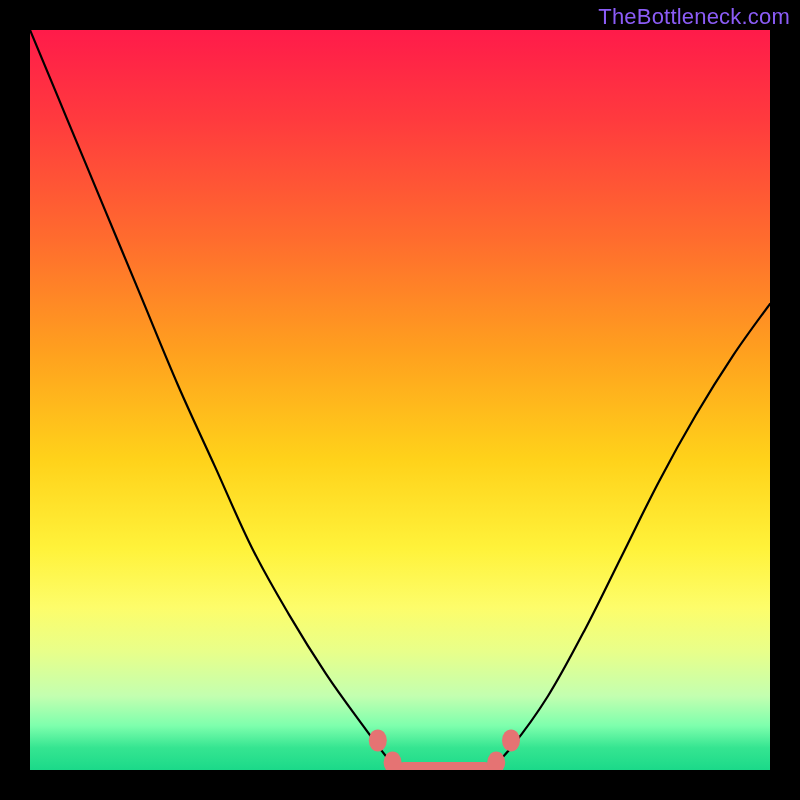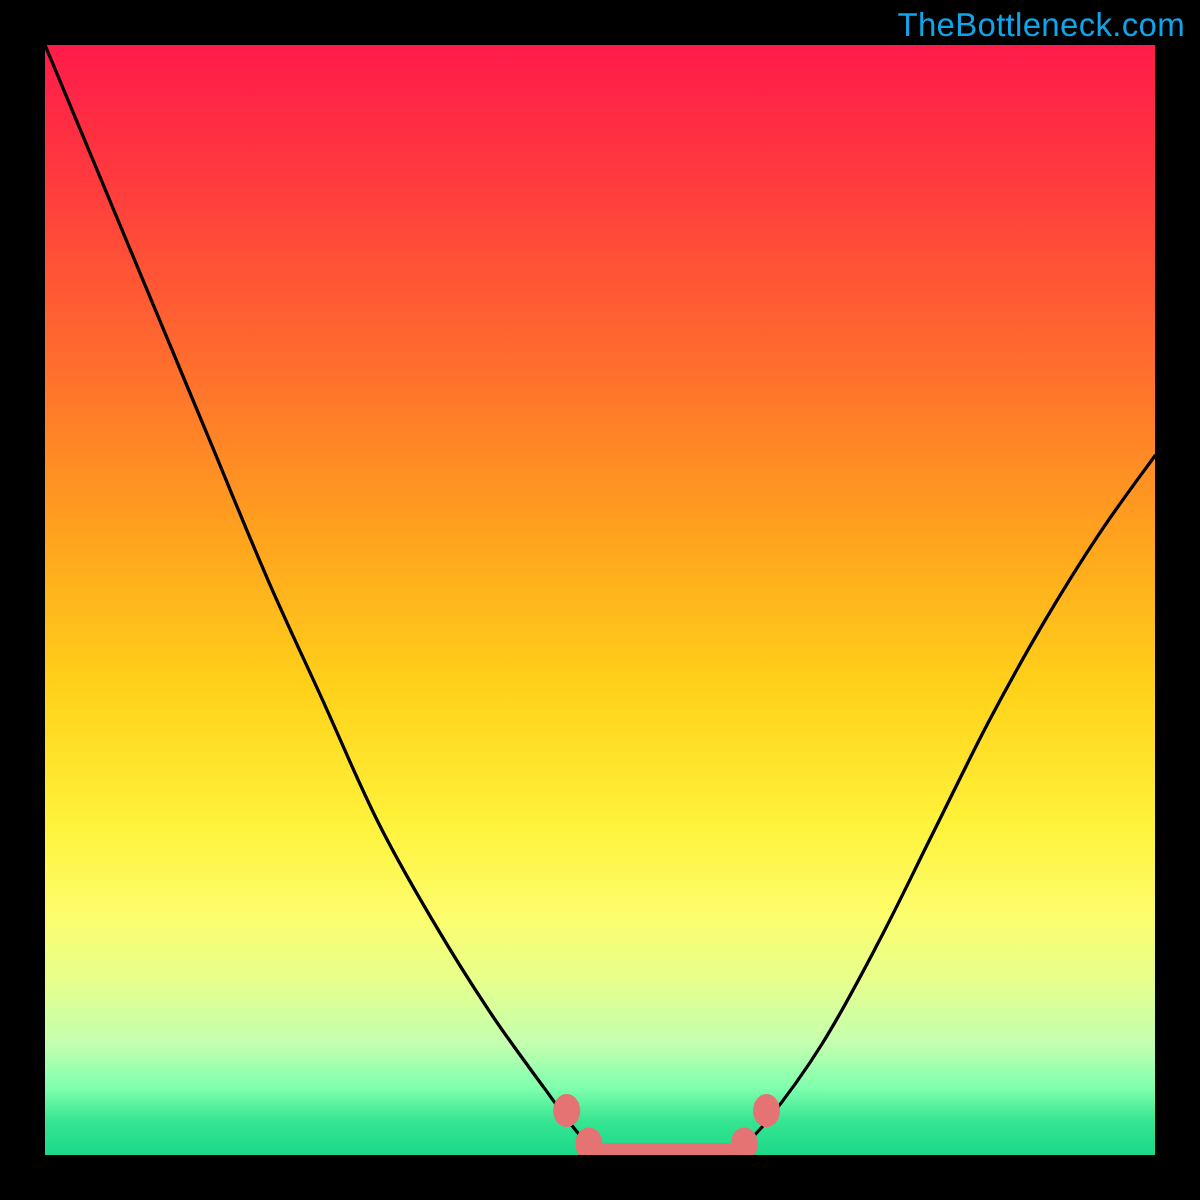--- a/index.html
+++ b/index.html
@@ -45,21 +45,21 @@
       #c3ffb0 90%,
       #7effad 94%,
       #35e591 97%,
       #1bd989 100%
     );
   }
   .watermark {
     position: absolute;
     top: 4px;
     right: 10px;
-    color: #0ea5e9;
+    color: #8b5cf6;
     font-size: 22px;
     letter-spacing: 0.2px;
     user-select: none;
   }
   svg.curve {
     position: absolute;
     left: 0;
     top: 0;
     width: 100%;
     height: 100%;

